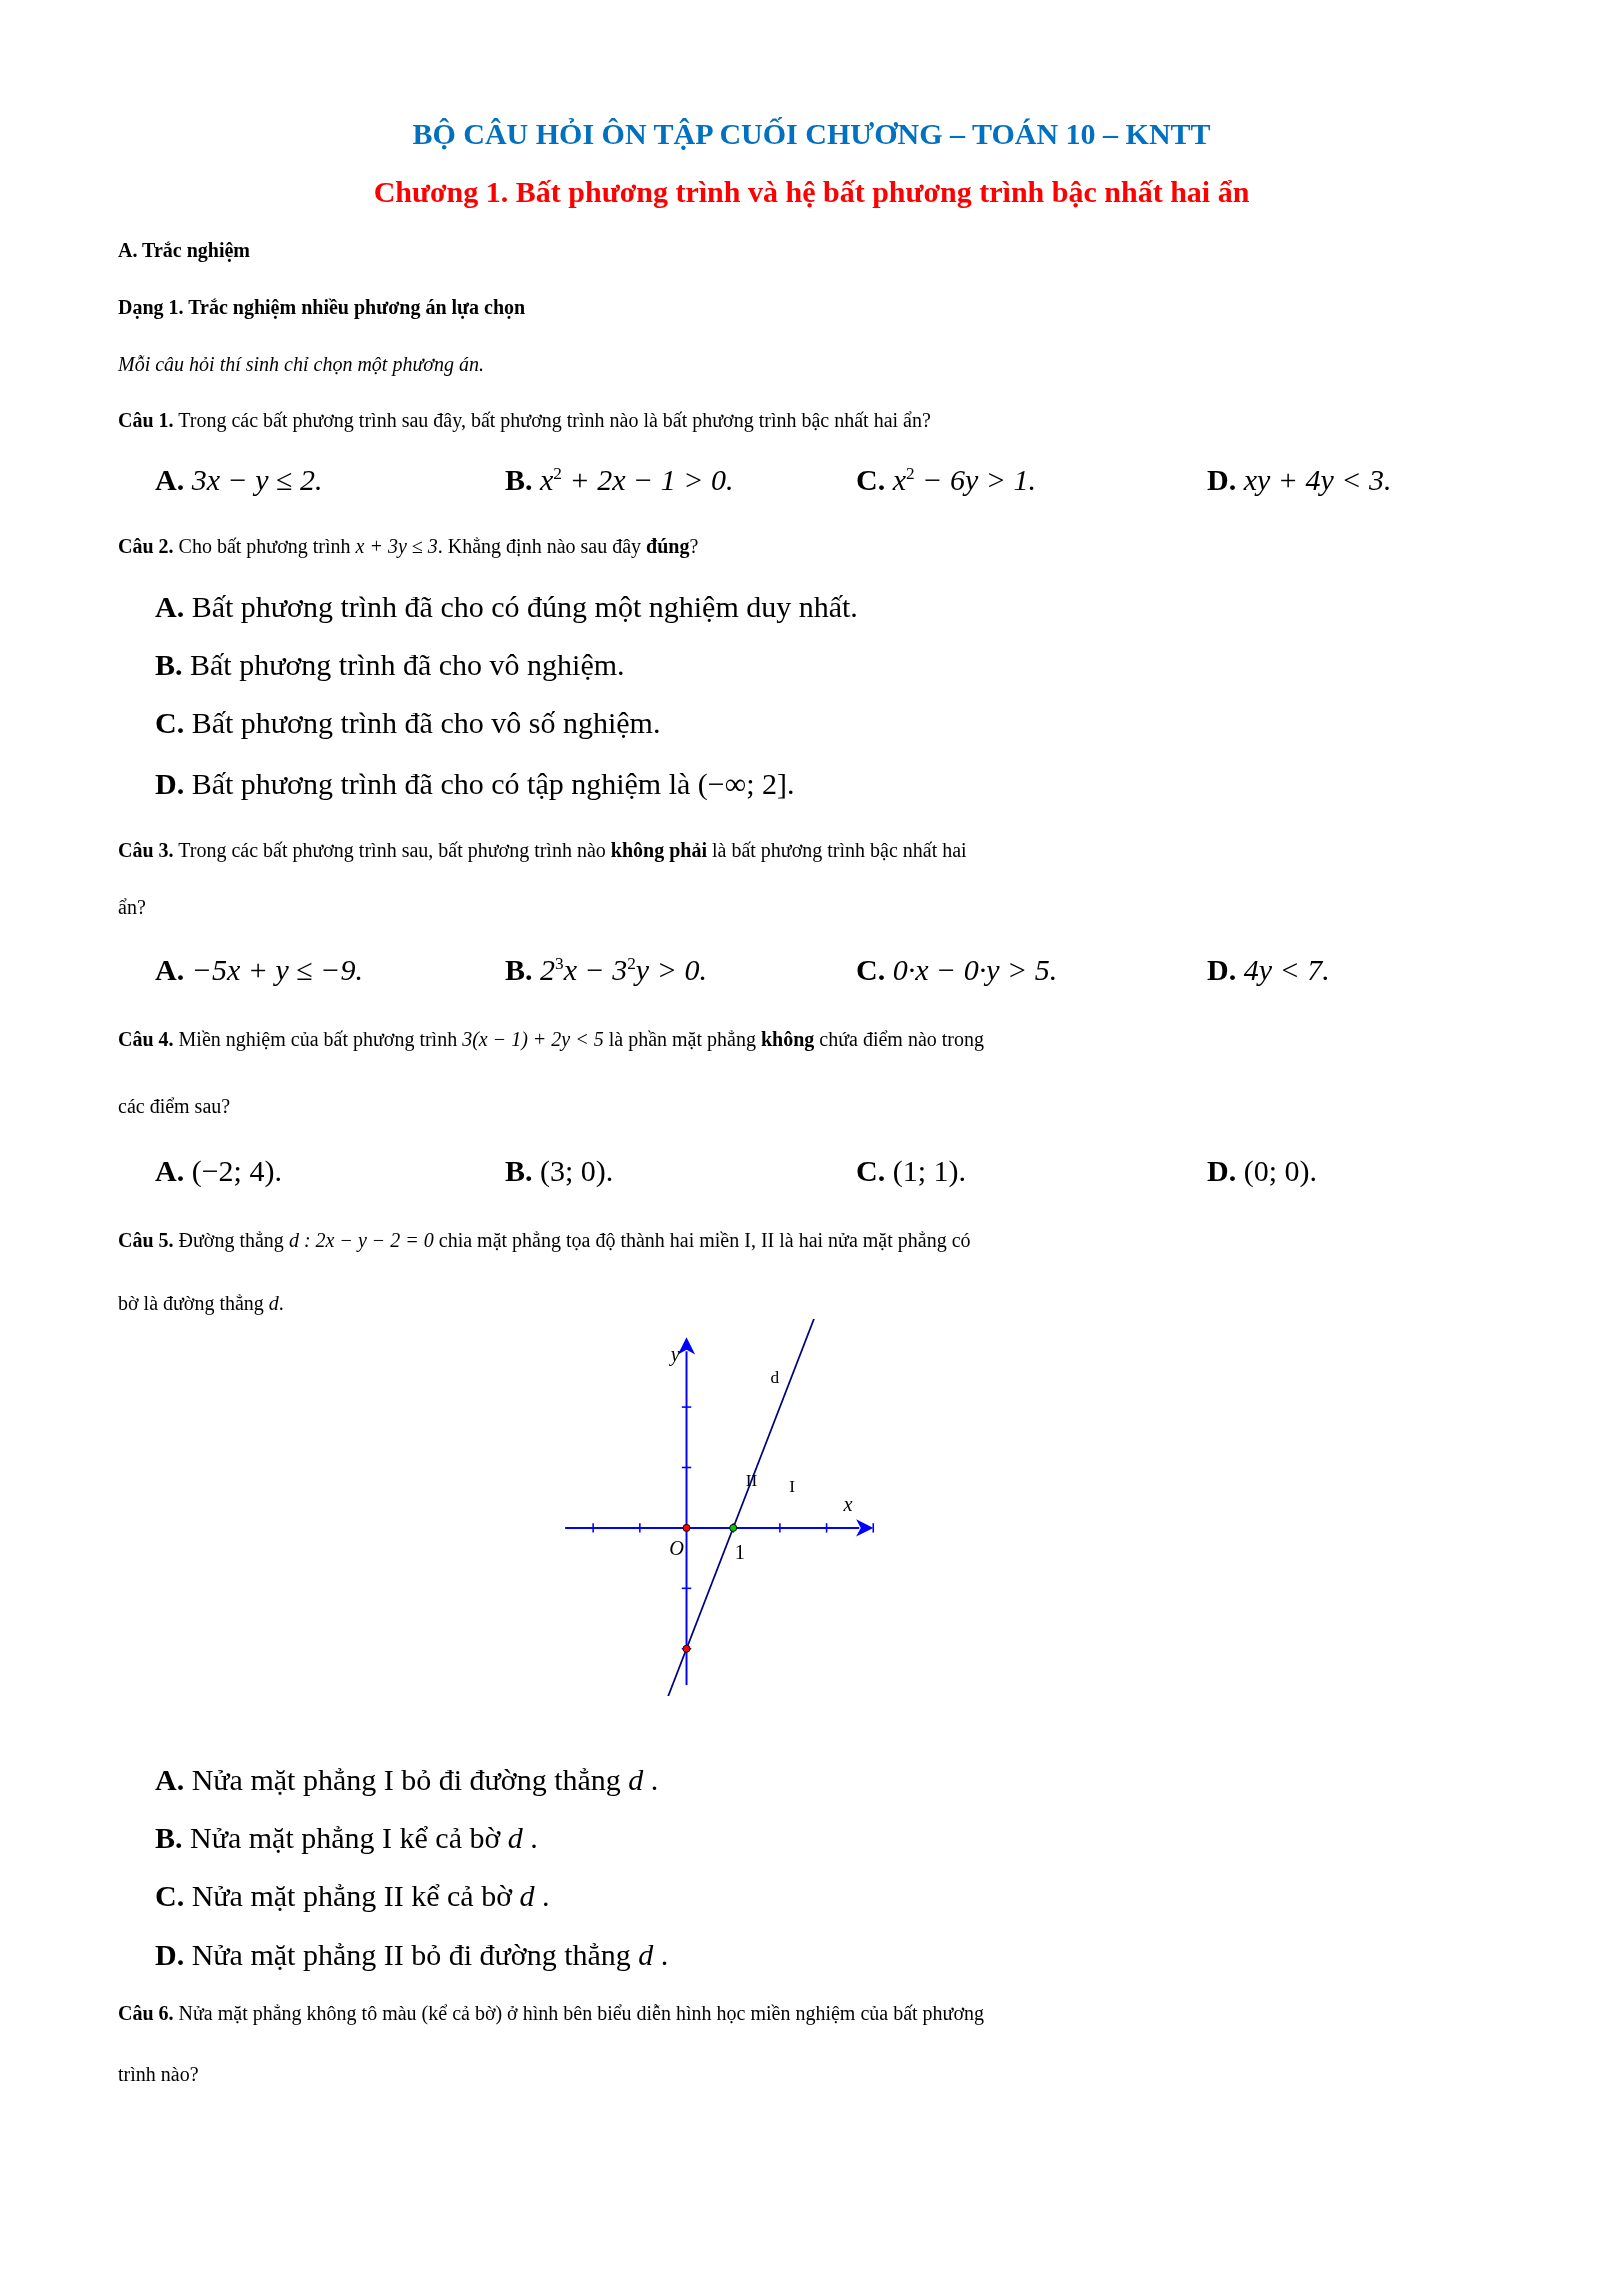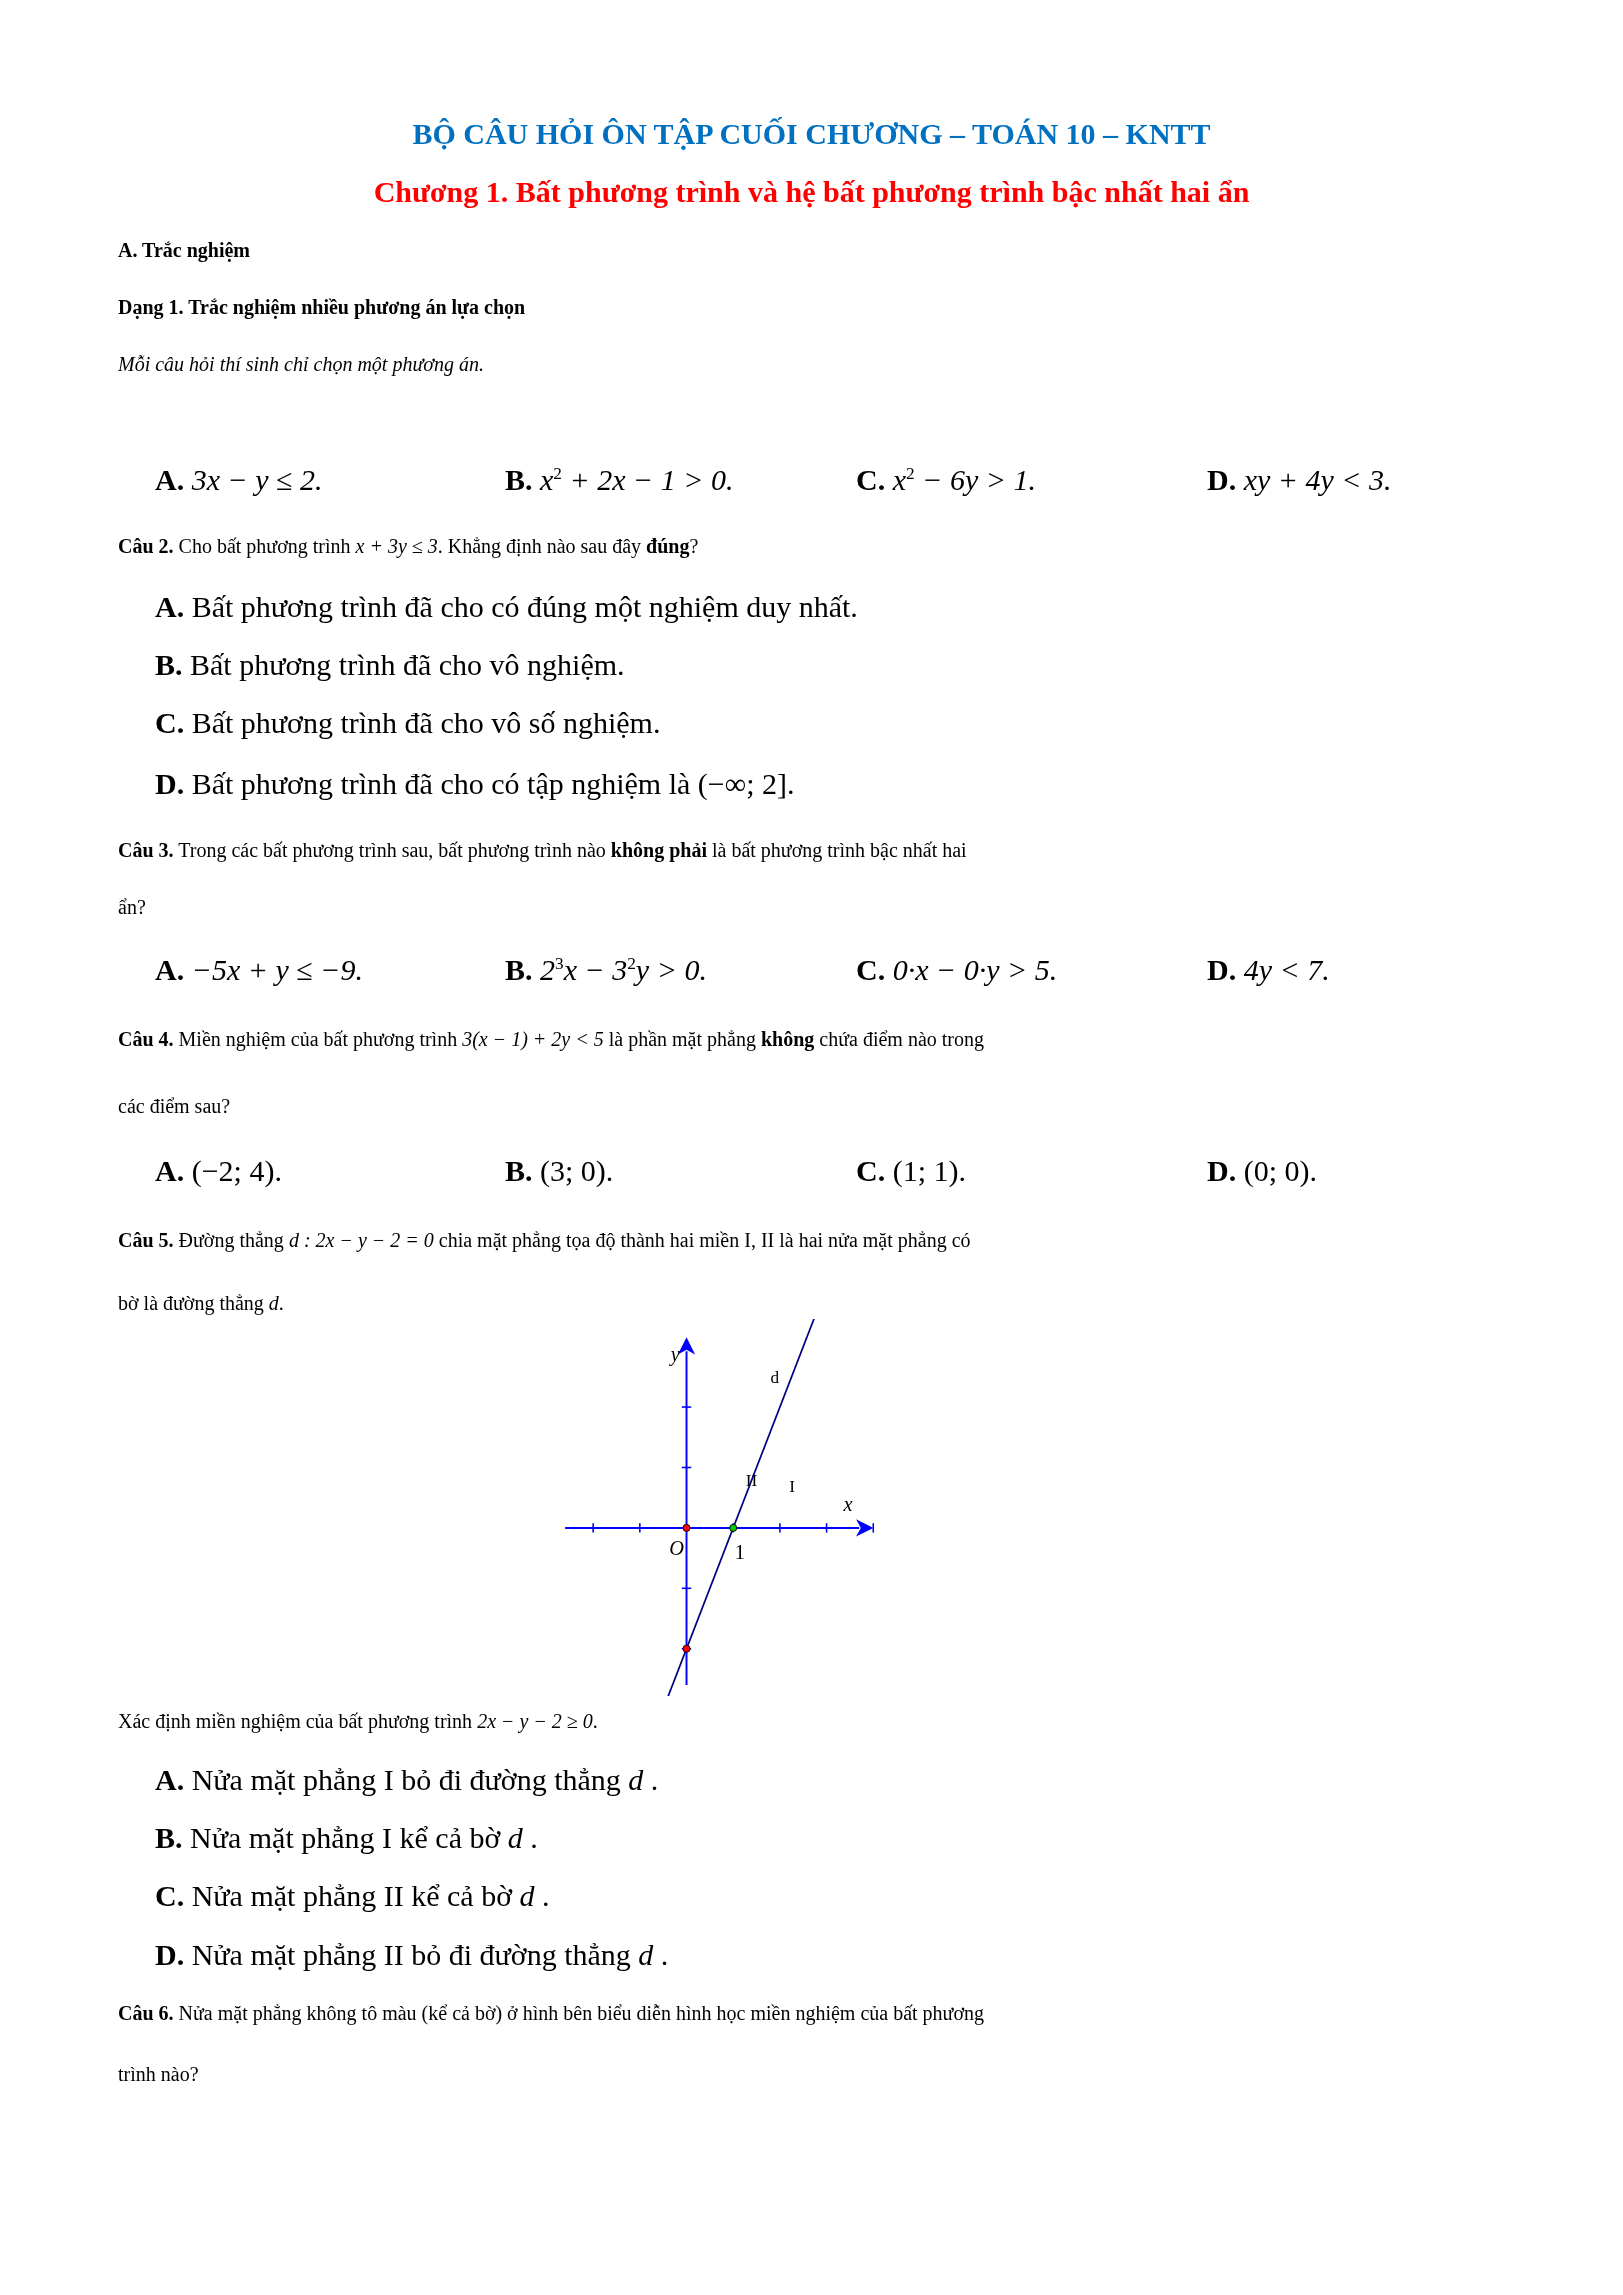--- a/index.html
+++ b/index.html
@@ -23,20 +23,23 @@
 
 <div class="page">
 
   <div class="line title t1">BỘ CÂU HỎI ÔN TẬP CUỐI CHƯƠNG – TOÁN 10 – KNTT</div>
   <div class="line title t2">Chương 1. Bất phương trình và hệ bất phương trình bậc nhất hai ẩn</div>
 
   <div class="line b" style="left:118px; top:232px;">A. Trắc nghiệm</div>
   <div class="line b" style="left:118px; top:289px;">Dạng 1. Trắc nghiệm nhiều phương án lựa chọn</div>
   <div class="line i" style="left:118px; top:346px;">Mỗi câu hỏi thí sinh chỉ chọn một phương án.</div>
 
+  <div class="line" style="left:118px; top:402px;">
+    <span class="b">Câu 1.</span><span> Trong các bất phương trình sau đây, bất phương trình nào là bất phương trình bậc nhất hai ẩn?</span>
+  </div>
   <div class="opt" style="left:155px; top:462px;">
     <span class="lbl">A.</span><span class="m"> 3x − y ≤ 2.</span>
   </div>
   <div class="opt" style="left:505px; top:462px;">
     <span class="lbl">B.</span><span class="m"> x</span><sup>2</sup><span class="m"> + 2x − 1 &gt; 0.</span>
   </div>
   <div class="opt" style="left:856px; top:462px;">
     <span class="lbl">C.</span><span class="m"> x</span><sup>2</sup><span class="m"> − 6y &gt; 1.</span>
   </div>
   <div class="opt" style="left:1207px; top:462px;">
@@ -121,23 +124,20 @@
       <circle cx="174" cy="420" r="4.5" fill="#ff0000" stroke="#000" stroke-width="1.2"></circle>
       <text x="154" y="53" font-size="26" font-style="italic" fill="#000">y</text>
       <text x="374.1" y="244" font-size="26" font-style="italic" fill="#000">x</text>
       <text x="152" y="300" font-size="26" font-style="italic" fill="#000">O</text>
       <text x="235.5" y="306" font-size="26" font-style="normal" fill="#000">1</text>
       <text x="281.1" y="81.20000000000002" font-size="22" font-style="normal" fill="#000">d</text>
       <text x="249.45" y="212.1" font-size="22" font-style="normal" fill="#000">II</text>
       <text x="304.9" y="219.8" font-size="22" font-style="normal" fill="#000">I</text>
     </svg>
 
-  <div class="line" style="left:118px; top:1703px;">
-    <span>Xác định miền nghiệm của bất phương trình </span><span class="m">2x − y − 2 ≥ 0</span><span>.</span>
-  </div>
   <div class="opt" style="left:155px; top:1762px;">
     <span class="lbl">A.</span><span> Nửa mặt phẳng I bỏ đi đường thẳng </span><span class="m">d</span><span> .</span>
   </div>
   <div class="opt" style="left:155px; top:1820px;">
     <span class="lbl">B.</span><span> Nửa mặt phẳng I kể cả bờ </span><span class="m">d</span><span> .</span>
   </div>
   <div class="opt" style="left:155px; top:1878px;">
     <span class="lbl">C.</span><span> Nửa mặt phẳng II kể cả bờ </span><span class="m">d</span><span> .</span>
   </div>
   <div class="opt" style="left:155px; top:1937px;">

